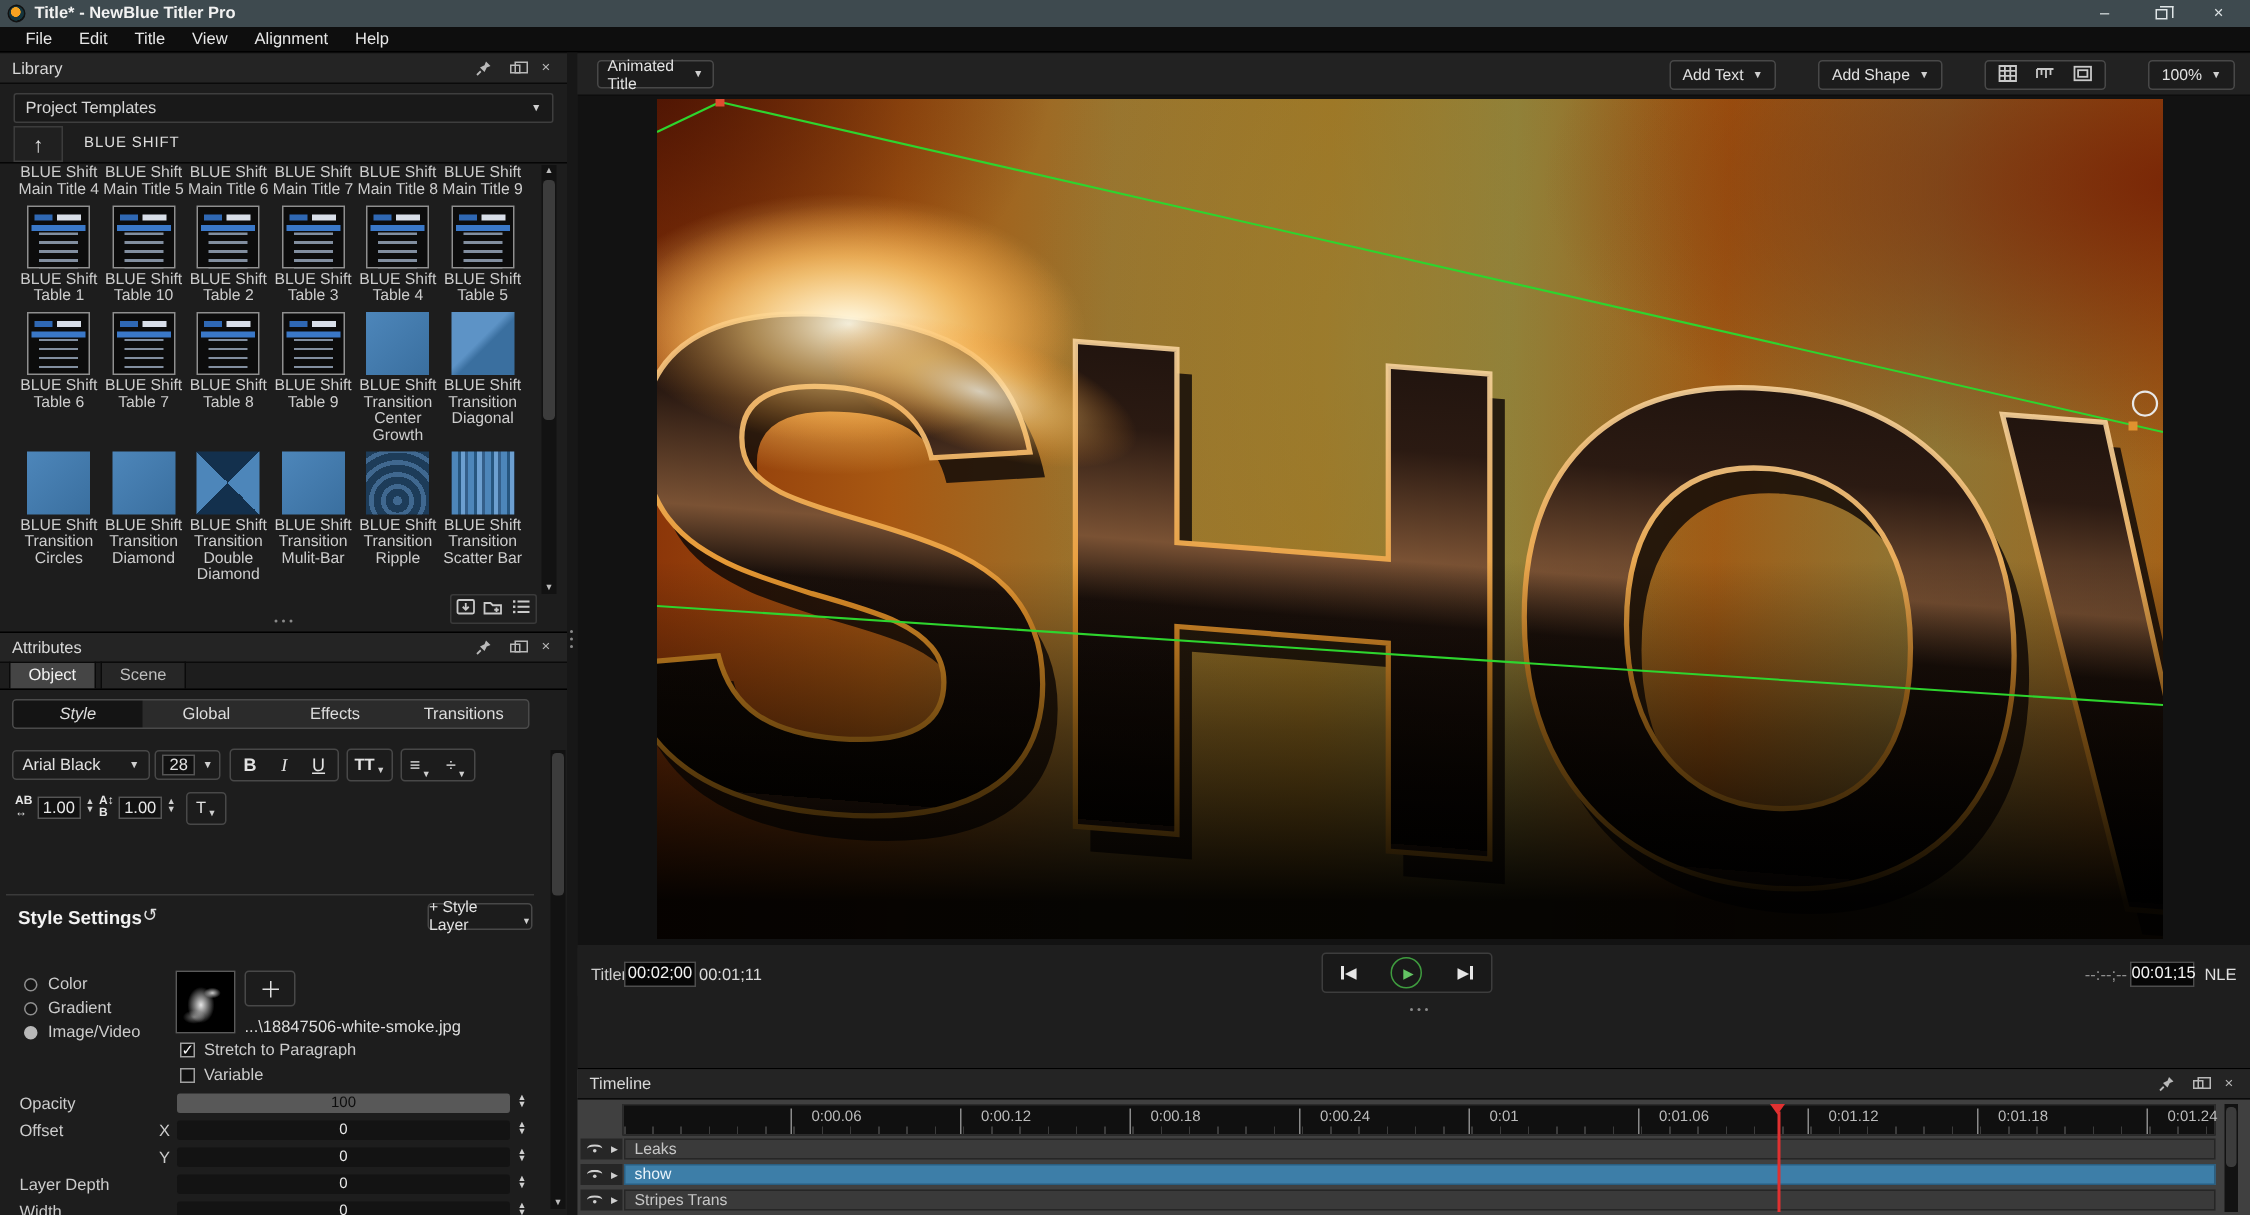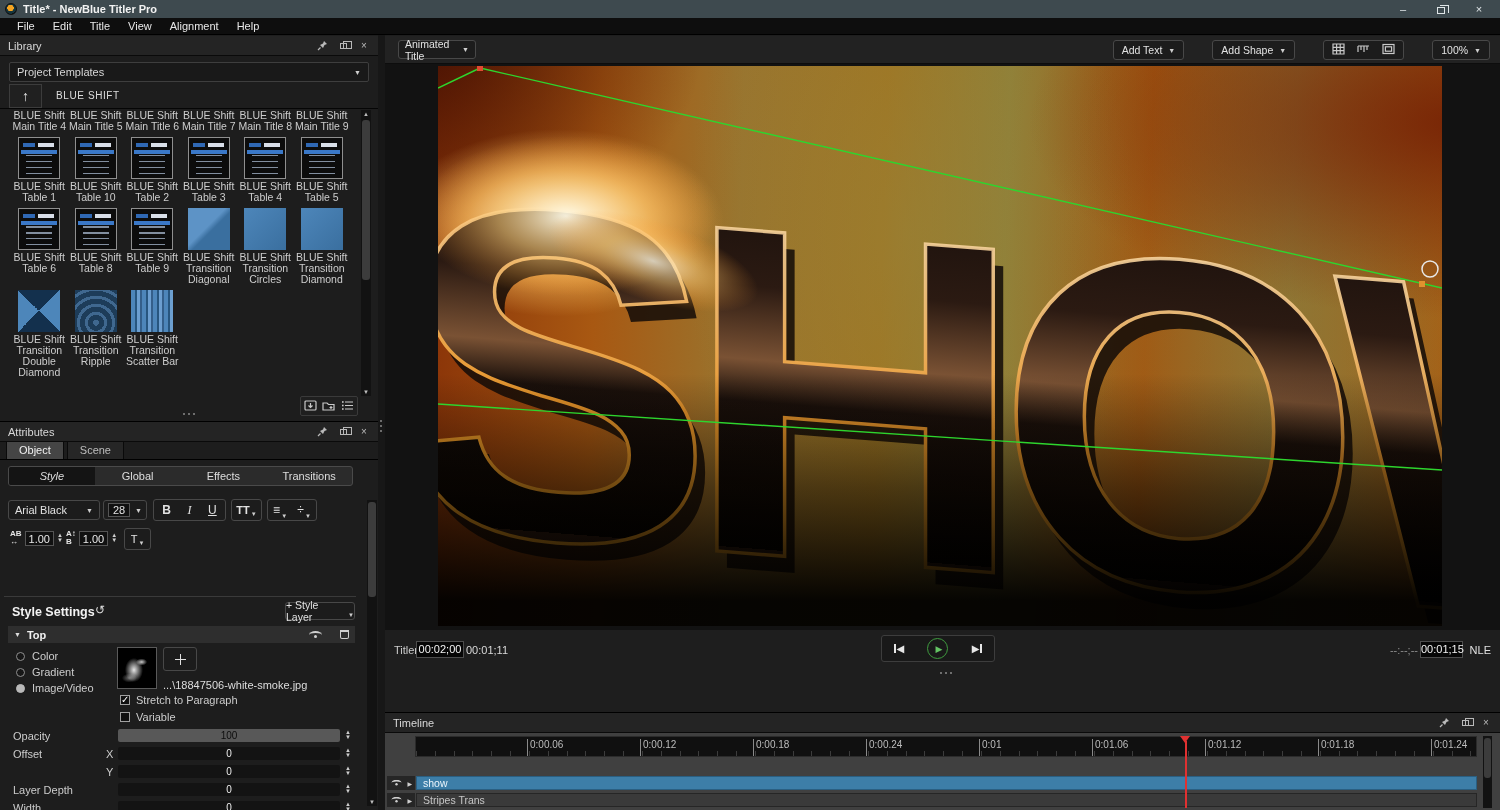--- a/index.html
+++ b/index.html
@@ -164,21 +164,21 @@
   #nle-time{ position:absolute; right:82px; top:12px; color:#8f8f8f; }
   #tc-nle{ right:37px; top:9px; width:43px; }
   #nle-lab{ position:absolute; right:9px; top:12px; color:#e0e0e0; }
   #tl-handle{ left:933px; top:672px; width:26px; }
 
   
   #timeline{ left:385px; top:712px; width:1115px; height:132px; background:#404040; border-top:1px solid #000; }
   #ruler{ position:absolute; left:30px; top:23px; width:1062px; height:21px; background:#101010; border:1px solid #2b2b2b;
           background-image:repeating-linear-gradient(90deg, #3c3c3c 0 1px, transparent 1px 18.83px);
           background-size:100% 5px; background-position:0 100%; background-repeat:no-repeat; }
-  .rtick{ position:absolute; top:2px; height:17px; border-left:1px solid #8a8a8a; padding-left:2px; font-size:10px; color:#bcbcbc; }
+  .rtick{ position:absolute; top:2px; height:17px; border-left:1px solid #8a8a8a; padding-left:13px; font-size:10px; color:#bcbcbc; }
   #playhead{ position:absolute; left:795px; top:23px; width:11px; height:72px; }
   #playhead .ph-tri{ position:absolute; left:0; top:0; width:0; height:0; border:5.5px solid transparent; border-top:7px solid #e03131; }
   #playhead .ph-line{ position:absolute; left:5px; top:5px; width:1.5px; height:67px; background:#e03131; }
   .trackrow{ position:absolute; left:0; width:1115px; height:14px; }
   .thead{ position:absolute; left:2px; top:0; width:28px; height:14px; background:#262626; display:flex; align-items:center; justify-content:space-between; padding:0 3px; }
   .thead .eye{ transform:scale(.8); }
   .thead .tri{ font-size:6px; color:#cfcfcf; }
   .tbar{ position:absolute; left:31px; top:0; width:1061px; height:14px; background:#3a3a3a; border:1px solid #262626; color:#c6c6c6; font-size:10.5px; line-height:12px; padding-left:6px; }
   .tbar.selected{ background:#3d7ea8; border-color:#2a5f82; color:#eaf4fb; }
   #hscroll{ position:absolute; left:2px; top:106px; width:996px; height:9px; }
@@ -286,42 +286,54 @@
           <div class="thumb t-table"></div>
           <div class="tlabel">BLUE Shift Table 5</div>
         </div>
 
       <div class="tcell">
           <div class="thumb t-table"></div>
           <div class="tlabel">BLUE Shift Table 6</div>
         </div>
       <div class="tcell">
           <div class="thumb t-table"></div>
+          <div class="tlabel">BLUE Shift Table 7</div>
+        </div>
+      <div class="tcell">
+          <div class="thumb t-table"></div>
           <div class="tlabel">BLUE Shift Table 8</div>
         </div>
       <div class="tcell">
           <div class="thumb t-table"></div>
           <div class="tlabel">BLUE Shift Table 9</div>
+        </div>
+      <div class="tcell">
+          <div class="thumb t-solid"></div>
+          <div class="tlabel">BLUE Shift Transition Center Growth</div>
         </div>
       <div class="tcell">
           <div class="thumb t-diag"></div>
           <div class="tlabel">BLUE Shift Transition Diagonal</div>
         </div>
 
       <div class="tcell">
           <div class="thumb t-solid"></div>
           <div class="tlabel">BLUE Shift Transition Circles</div>
         </div>
       <div class="tcell">
           <div class="thumb t-solid"></div>
           <div class="tlabel">BLUE Shift Transition Diamond</div>
         </div>
       <div class="tcell">
           <div class="thumb t-x"></div>
           <div class="tlabel">BLUE Shift Transition Double Diamond</div>
+        </div>
+      <div class="tcell">
+          <div class="thumb t-solid"></div>
+          <div class="tlabel">BLUE Shift Transition Mulit-Bar</div>
         </div>
       <div class="tcell">
           <div class="thumb t-ripple"></div>
           <div class="tlabel">BLUE Shift Transition Ripple</div>
         </div>
       <div class="tcell">
           <div class="thumb t-stripes"></div>
           <div class="tlabel">BLUE Shift Transition Scatter Bar</div>
         </div>
     </div>
@@ -419,26 +431,20 @@
       </div>
 
       <div id="attr-div"></div>
       <div id="ss-title">Style Settings</div>
       <div id="ss-reset">↺</div>
       <div id="style-layer-btn" class="ctl">
         <span>+ Style Layer</span>
         <span class="mini-dd">▼</span>
       </div>
 
-      <div id="top-bar">
-        <span class="tri">▼</span>
-        <span class="nm">Top</span>
-        <span class="eye"></span>
-        <span class="trash"></span>
-      </div>
 
       <div class="radio-row" style="top:190px">
         <span class="radio"></span>
         <span>Color</span>
       </div>
       <div class="radio-row" style="top:206px">
         <span class="radio"></span>
         <span>Gradient</span>
       </div>
       <div class="radio-row" style="top:222px">
@@ -620,20 +626,27 @@
       <span class="rtick" style="left:224px">0:00.12</span>
       <span class="rtick" style="left:337px">0:00.18</span>
       <span class="rtick" style="left:450px">0:00.24</span>
       <span class="rtick" style="left:563px">0:01</span>
       <span class="rtick" style="left:676px">0:01.06</span>
       <span class="rtick" style="left:789px">0:01.12</span>
       <span class="rtick" style="left:902px">0:01.18</span>
       <span class="rtick" style="left:1015px">0:01.24</span>
     </div>
 
+    <div class="trackrow" style="top:46px">
+      <div class="thead">
+        <span class="eye"></span>
+        <span class="tri">▶</span>
+      </div>
+      <div class="tbar">Leaks</div>
+    </div>
     <div class="trackrow" style="top:63px">
       <div class="thead">
         <span class="eye"></span>
         <span class="tri">▶</span>
       </div>
       <div class="tbar selected">show</div>
     </div>
     <div class="trackrow" style="top:80px">
       <div class="thead">
         <span class="eye"></span>

